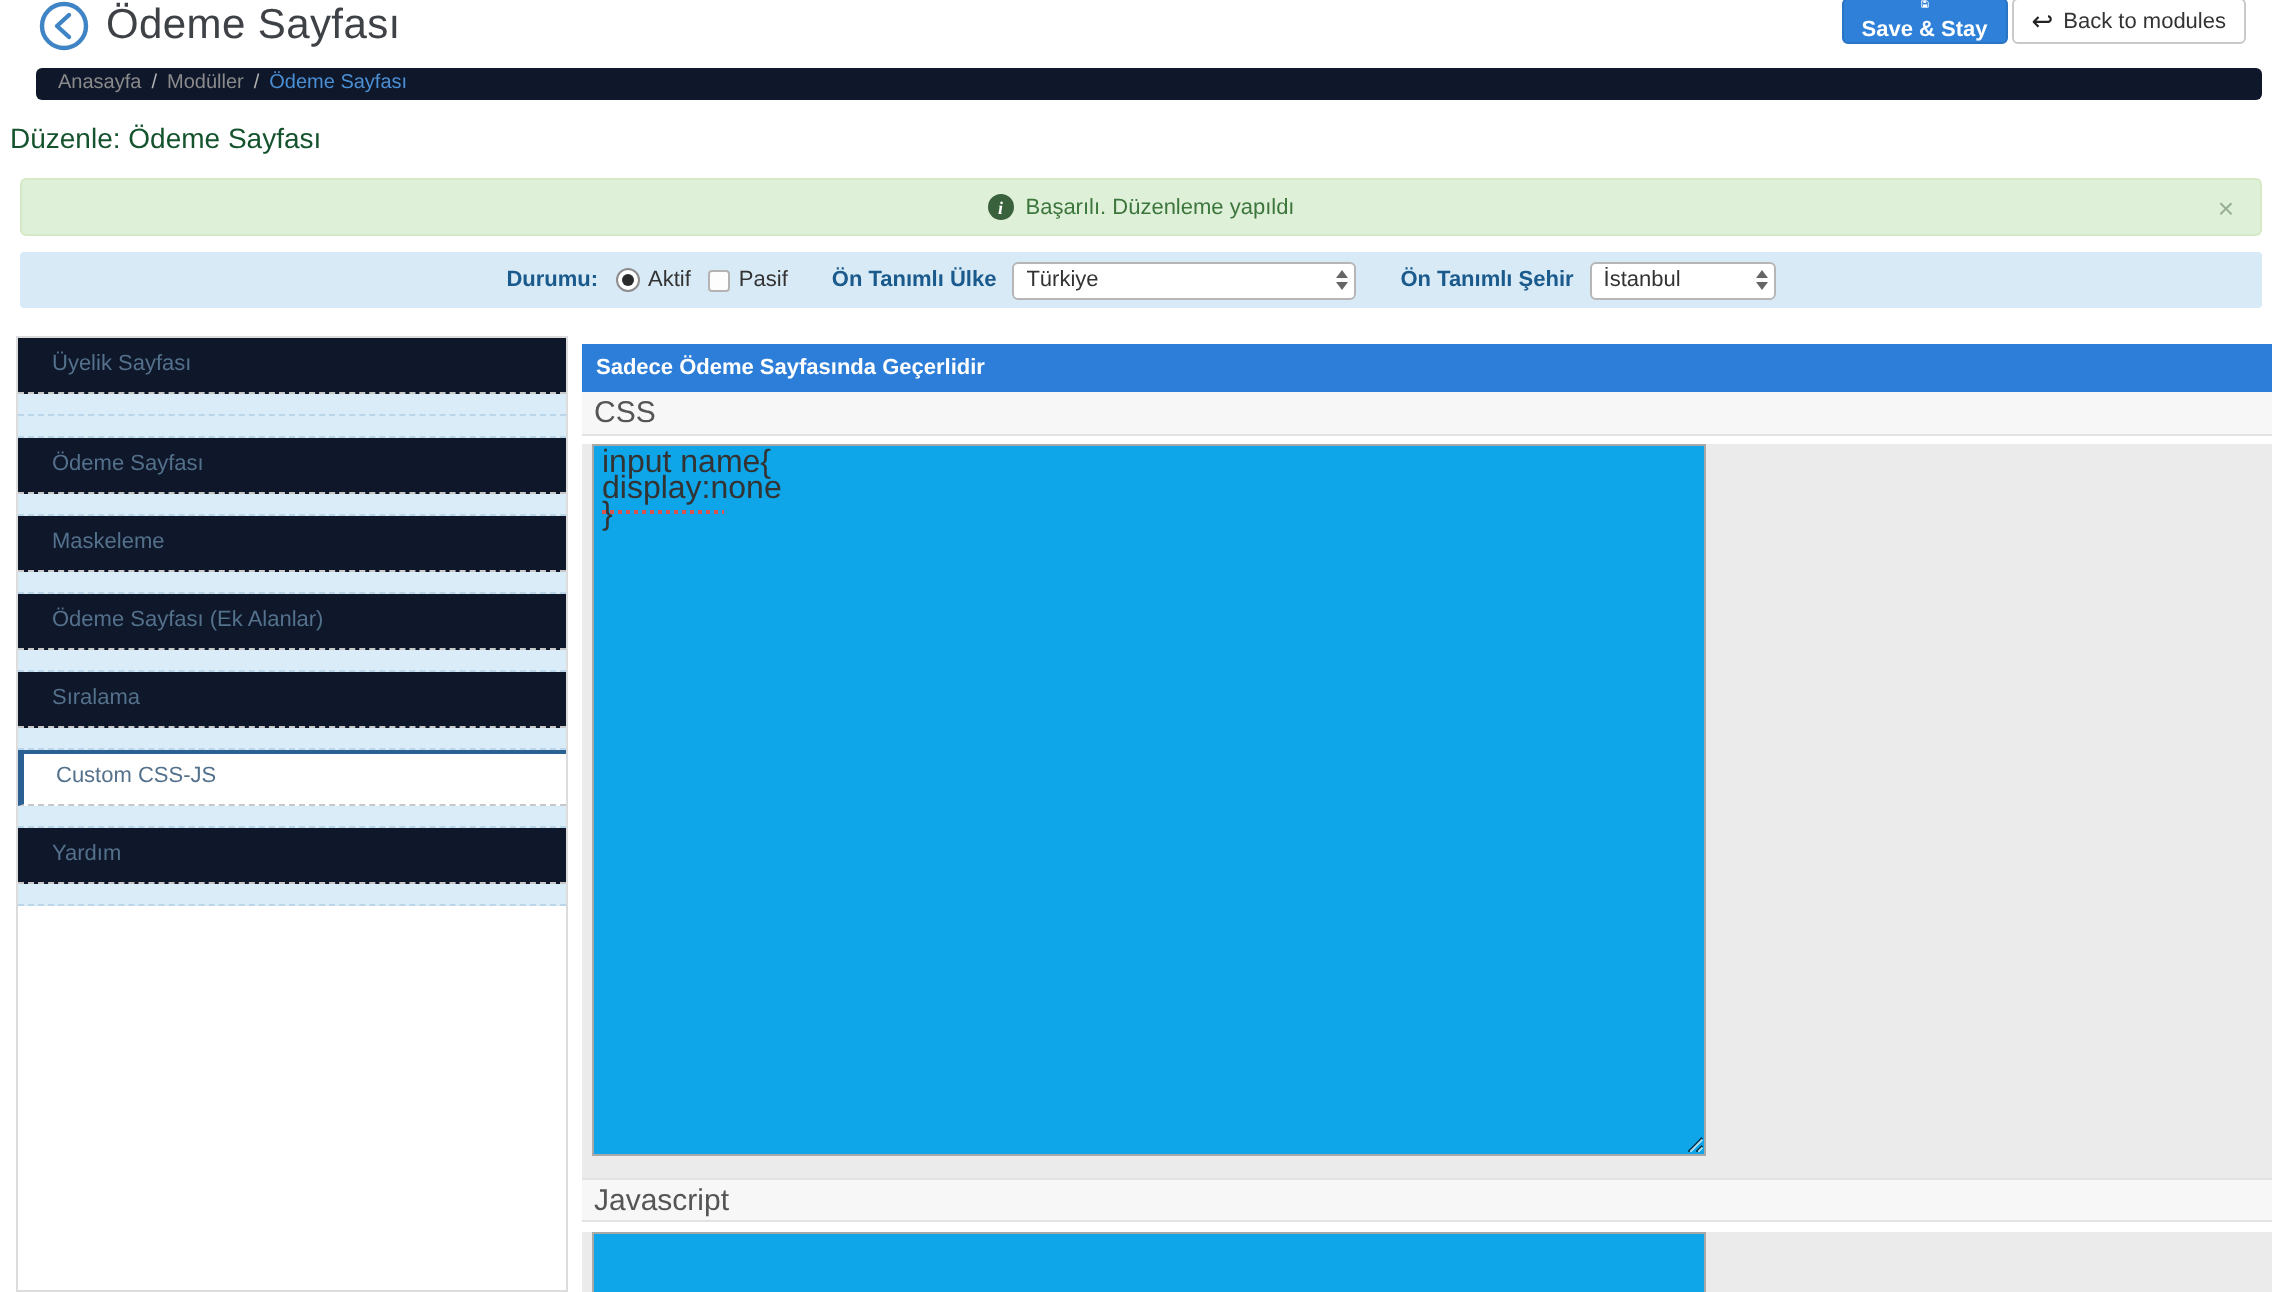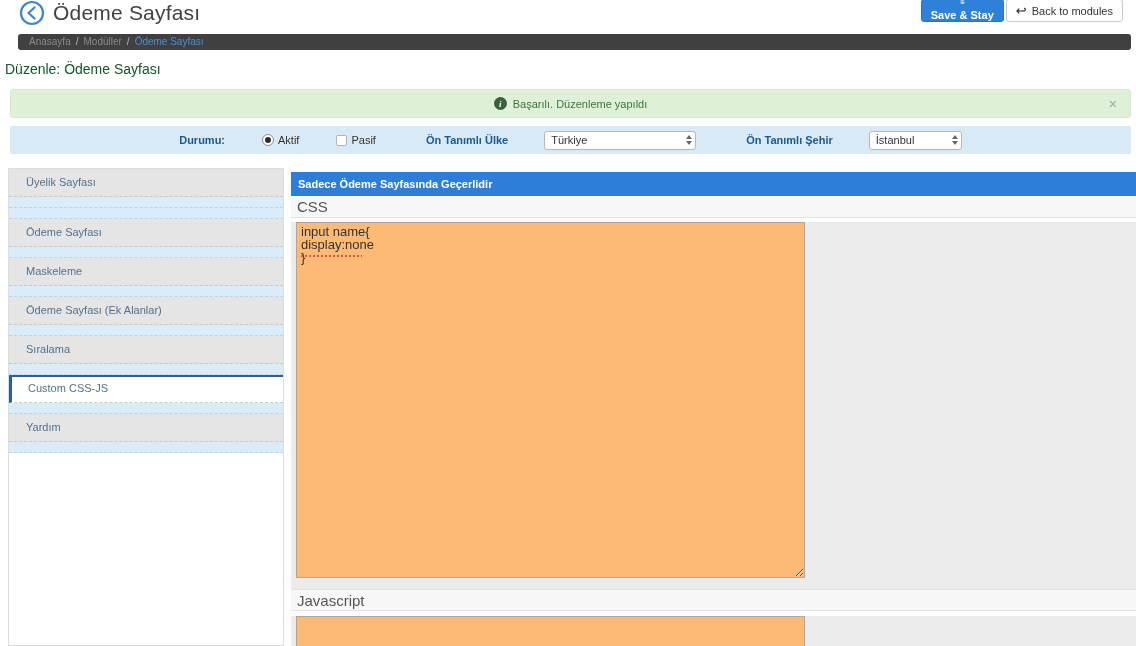--- a/index.html
+++ b/index.html
@@ -11,85 +11,85 @@
   .title-wrap { position:absolute; left:19px; top:0; display:flex; align-items:center; gap:8px; }
   .app-title { font-size:21px; color:#3e4247; letter-spacing:.2px; }
   .topbar-buttons { position:absolute; right:13px; top:-1px; display:flex; gap:2px; }
   .btn { height:23px; display:flex; align-items:center; gap:5px; font-size:11px;
          border-radius:3px; padding:0 9px; cursor:pointer; white-space:nowrap; }
   .btn-save { background:#2e80d9; border:1px solid #2a74c4; color:#fff; font-weight:bold;flex-direction:column; }
   .btn-back { background:#fff; border:1px solid #c9c9c9; color:#333; }
   .btn-back .glyph { font-size:13px; line-height:1; color:#222; }
 
   
-  .breadcrumb { margin:6px 5px 0 18px; height:16px; line-height:16px; background:#404040;
+  .breadcrumb { margin:6px 5px 0 18px; height:16px; line-height:16px; background:#0f172a;
                 border-radius:3px; padding-left:11px; font-size:10px; color:#9a9a9a; }
   .crumb-link { color:#8a8a8a; cursor:pointer; }
   .crumb-current { color:#4a8fd4; cursor:pointer; }
   .crumb-sep { margin:0 5px; color:#b3b3b3; }
 
   
   .page-title { margin:11px 0 0 5px; font-size:14px; color:#14532d; }
 
   
   .alert { position:relative; margin:12px 5px 0 10px; height:29px; background:#dff0d8;
            border:1px solid #d6e9c6; border-radius:3px; display:flex; align-items:center;
            justify-content:center; gap:6px; font-size:11px; color:#3c763d; }
   .info-circle { width:13px; height:13px; border-radius:50%; background:#39613c; color:#fff;
                  display:inline-flex; align-items:center; justify-content:center;
                  font:italic bold 9px "Liberation Serif", serif; }
   .alert-close { position:absolute; right:13px; top:50%; transform:translateY(-50%);
                  color:#96ad96; font-size:14px; line-height:1; cursor:pointer; }
 
   
   .settings { margin:8px 5px 0 10px; height:28px; background:#d8eaf6; border-radius:2px;
-              display:flex; align-items:center; justify-content:center; font-size:11px; color:#333;gap:28px; }
+              display:flex; align-items:center; justify-content:center; font-size:11px; color:#333; }
   .set-label { font-weight:bold; color:#1a5a8c; }
   .ml-lg { margin-left:22px; }
   .ml-sm { margin-left:8px; }
   .opt { display:flex; align-items:center; gap:4px; margin-left:9px; cursor:pointer; }
   .radio { width:12px; height:12px; border:1px solid #8d8d8d; border-radius:50%; background:#fff;
            display:inline-flex; align-items:center; justify-content:center; }
   .radio .dot { width:6px; height:6px; border-radius:50%; background:#2b2b2b; }
   .checkbox { width:11px; height:11px; border:1px solid #b3b3b3; border-radius:2px; background:#fdfdfd; }
   .select { height:19px; background:#fff; border:1px solid #b6b6b6; border-radius:3px;
             display:flex; align-items:center; justify-content:space-between; padding:0 3px 0 6px;
             font-size:11px; color:#333; cursor:pointer; }
-  .sel-country { width:152px; }
+  .sel-country { width:172px; }
   .sel-city { width:93px; }
   .stepper { display:flex; flex-direction:column; gap:2px; align-items:center; }
   .stepper i { display:block; width:0; height:0; border-left:3px solid transparent;
                border-right:3px solid transparent; }
   .stepper .up   { border-bottom:4px solid #666; }
   .stepper .down { border-top:4px solid #666; }
 
   
   .content { position:absolute; left:0; right:0; top:168px; bottom:0; }
 
   
   .sidebar { position:absolute; left:8px; top:0; width:276px; bottom:0; background:#fff;
              border:1px solid #dcdcdc; }
-  .side-item { height:28px; line-height:26px; background:#e5e5e5; border-bottom:1px dashed #c8c8c8;
+  .side-item { height:28px; line-height:26px; background:#0f172a; border-bottom:1px dashed #c8c8c8;
                font-size:11px; color:#54718c; padding-left:17px; cursor:pointer; overflow:hidden; }
   .side-strip { height:11px; background:#d9ecf7; border-bottom:1px dashed #bad6e8; }
   .side-item.active { background:#fff; border-top:2px solid #2a6192; border-left:3px solid #2a6192;
                       line-height:23px; padding-left:16px; }
 
   
   .panel { position:absolute; left:291px; right:0; top:4px; bottom:0; overflow:hidden; }
   .panel-header { height:24px; line-height:24px; background:#2d7ed8; color:#fff;
                   font-weight:bold; font-size:11px; padding-left:7px; }
   .label-row { height:22px; line-height:21px; background:#f7f7f7; border-bottom:1px solid #e3e3e3;
                font-size:15px; color:#555; padding-left:6px; }
   .label-row.js { border-top:1px solid #e3e3e3; }
   .panel-body { background:#ebebeb; position:relative; }
   .body-css { height:367px; }
   .body-js { height:200px; }
-  textarea.code { display:block; margin:4px 0 0 5px; width:509px; border:1px solid #a8a8a8;
-                  background:#fdba74; font-family:"Liberation Sans", sans-serif; font-size:13px;
+  textarea.code { display:block; margin:4px 0 0 5px; width:557px; border:1px solid #a8a8a8;
+                  background:#0ea5e9; font-family:"Liberation Sans", sans-serif; font-size:16px;
                   color:#333; padding:2px 4px; resize:both; outline:none; line-height:13px; }
   .css-area { height:356px; }
   .js-area { height:120px; margin-top:5px !important; }
   .squiggle { position:absolute; left:10px; top:33px; width:61px; height:2px; pointer-events:none;
               background:repeating-linear-gradient(90deg,#d9534f 0 2px,transparent 2px 4px); }
 </style>
 </head>
 <body>
 
 <div class="topbar">

